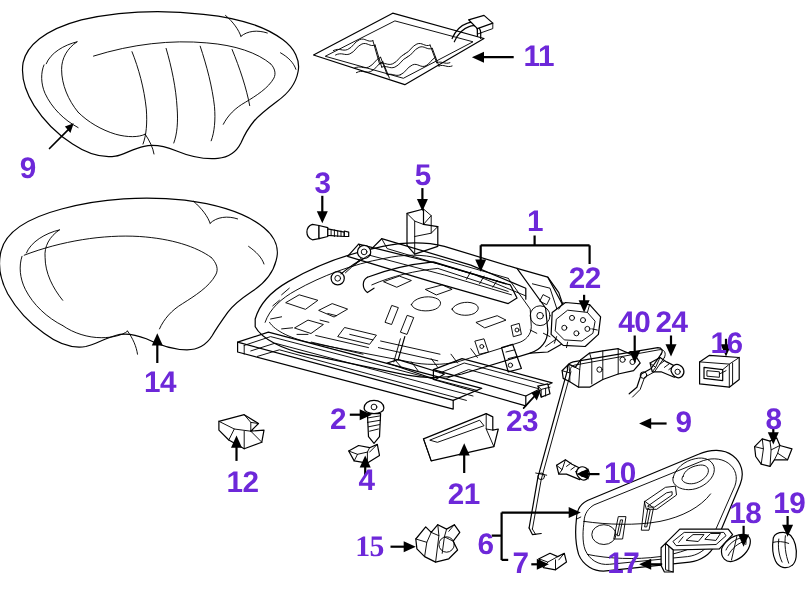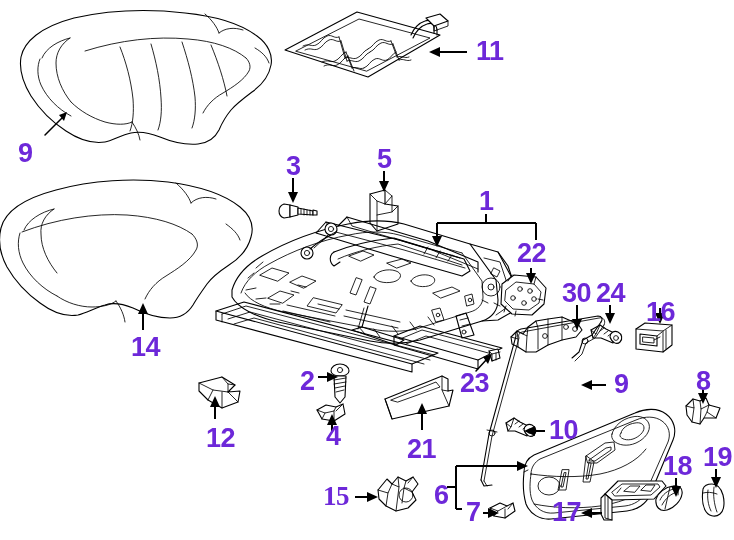--- a/index.html
+++ b/index.html
@@ -570,20 +570,20 @@
     <span class="part-num" style="left:549px; top:417px;">10</span>
     <span class="part-num" style="left:476px; top:38px;">11</span>
     <span class="part-num" style="left:206px; top:425px;">12</span>
     <span class="part-num" style="left:18px;  top:140px;">9</span>
     <span class="part-num" style="left:131px; top:334px;">14</span>
     <span class="part-num" style="left:323px; top:483px;font-family:Liberation Serif, serif;">15</span>
     <span class="part-num" style="left:646px; top:299px;">16</span>
     <span class="part-num" style="left:552px; top:499px;">17</span>
     <span class="part-num" style="left:663px; top:453px;">18</span>
     <span class="part-num" style="left:703px; top:444px;">19</span>
-    <span class="part-num" style="left:562px; top:280px;">30</span>
+    <span class="part-num" style="left:562px; top:280px;">40</span>
     <span class="part-num" style="left:407px; top:436px;">21</span>
     <span class="part-num" style="left:517px; top:240px;">22</span>
     <span class="part-num" style="left:448px; top:370px;padding-left:12px;">23</span>
     <span class="part-num" style="left:596px; top:280px;">24</span>
   </div>
 
 </div>
 
 </body></html>

